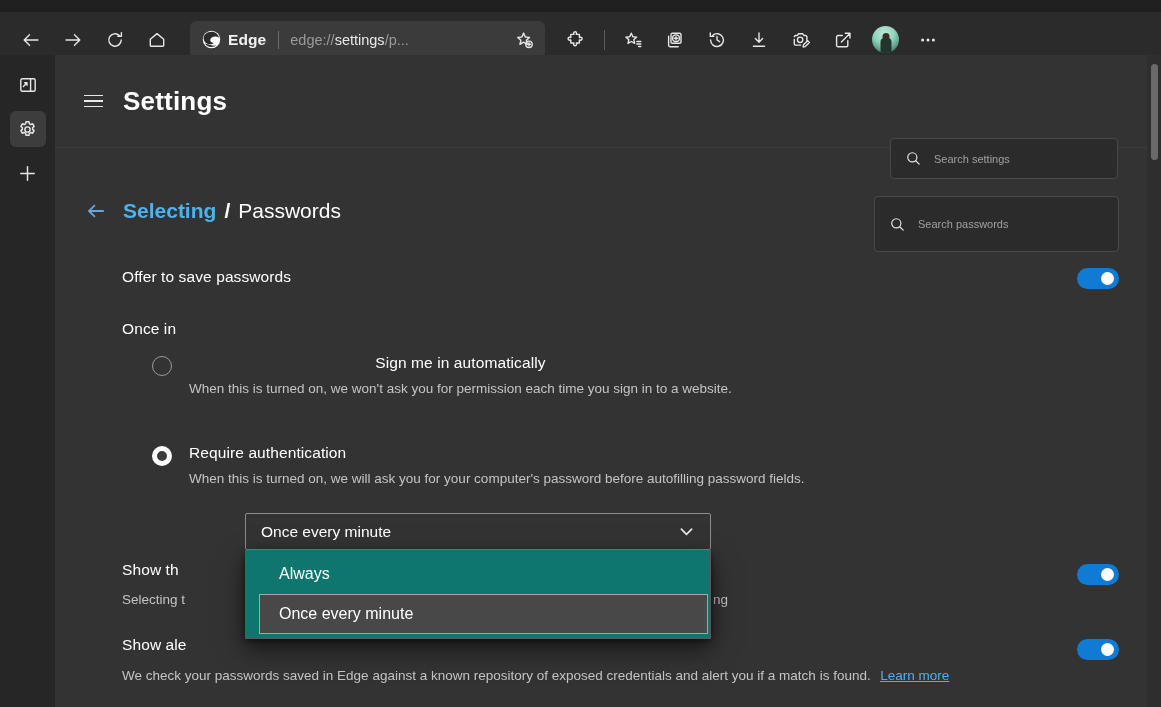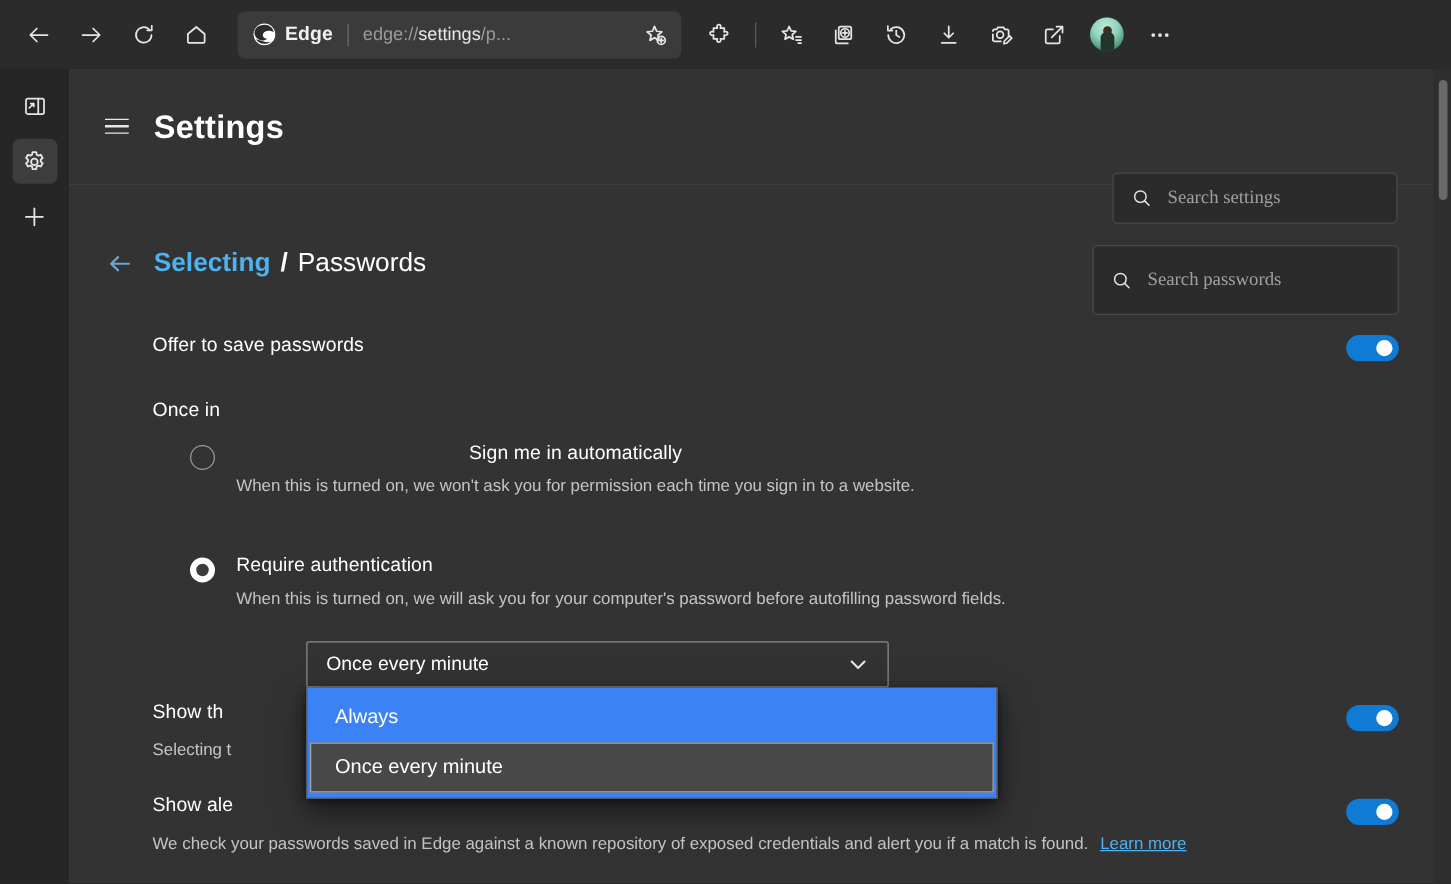--- a/index.html
+++ b/index.html
@@ -6,21 +6,21 @@
   html, body {
     width: 1161px; height: 707px;
     background: #202020;
     font-family: "Liberation Sans", sans-serif;
     overflow: hidden;
   }
   body { position: relative; }
 
   
   .browser-top {
-    position: absolute; left: 0; top: 0; width: 1161px; height: 55px;
+    position: absolute; left: 0; top: 12px; width: 1161px; height: 55px;
     background: #2b2b2b;
     display: flex; align-items: center;
   }
   .nav-btns { display: flex; align-items: center; padding-left: 10px; gap: 0px; }
   .navbtn {
     width: 42px; height: 38px; display: flex; align-items: center; justify-content: center;
     border-radius: 5px; cursor: pointer;
   }
   .navbtn svg { display: block; }
   .icon-stroke { fill: none; stroke: #e6e6e6; stroke-width: 1.4; stroke-linecap: round; stroke-linejoin: round; }
@@ -94,21 +94,21 @@
     color: #ffffff; font-size: 26px; font-weight: 600; margin-left: 12px; letter-spacing: .2px;
   }
   .search-box {
     position: absolute; display: flex; align-items: center;
     background: #2b2b2b; border: 1px solid #4a4a4a; border-radius: 4px;
     cursor: text;
   }
   .search-box .mag { margin: 0 12px 0 14px; flex: 0 0 auto; }
   .search-box input {
     background: transparent; border: none; outline: none;
-    color: #e6e6e6; font-family: Liberation Serif, serif; font-size: 15px;
+    color: #e6e6e6; font-family: Liberation Sans, sans-serif; font-size: 11px;
     width: 100%; height: 100%;
   }
   .search-box input::placeholder { color: #a0a0a0; }
   #search-settings-box { right: 43px; top: 83px; width: 228px; height: 41px; }
   #search-passwords-box { right: 42px; top: 198px; width: 245px; height: 56px; }
 
   
   .content { position: relative; padding: 0; height: 559px; overflow: hidden; }
   .bc-wrap { position: absolute; left: 28px; top: 50px; display: flex; align-items: center; gap: 14px; }
   .bc-back { width: 26px; height: 26px; display:flex; align-items:center; justify-content:center; cursor:pointer; border-radius:4px;}
@@ -154,27 +154,27 @@
     width: 466px; height: 37px;
     background: #333333; border: 1px solid #8c8c8c; border-radius: 2px;
     display: flex; align-items: center; justify-content: space-between;
     padding: 0 14px 0 15px; cursor: pointer; z-index: 25;
   }
   .select-btn span { color: #ffffff; font-size: 15.5px; }
 
   
   .dropdown {
     position: absolute; left: 190px; top: 552px;
-    width: 553px;
-    background: #3b82f6;
+    width: 466px;
+    background: #0f766e;
     border: 1px solid #595959;
     border-top: none;
     box-shadow: 0 10px 24px rgba(0,0,0,0.55), 0 2px 6px rgba(0,0,0,0.5);
     z-index: 30;
-    padding: 4px 0 4px 0;
+    padding: 4px 0 4px 11px;
   }
   .dd-item {
     height: 40px; display: flex; align-items: center;
     padding-left: 19px; color: #ffffff; font-size: 16px; cursor: pointer;
     border: 1px solid transparent; margin: 0 2px;
   }
   .dd-item.selected { background: #484848; border: 1px solid #a6a6a6; }
 
   
   .scrollbar-track {

